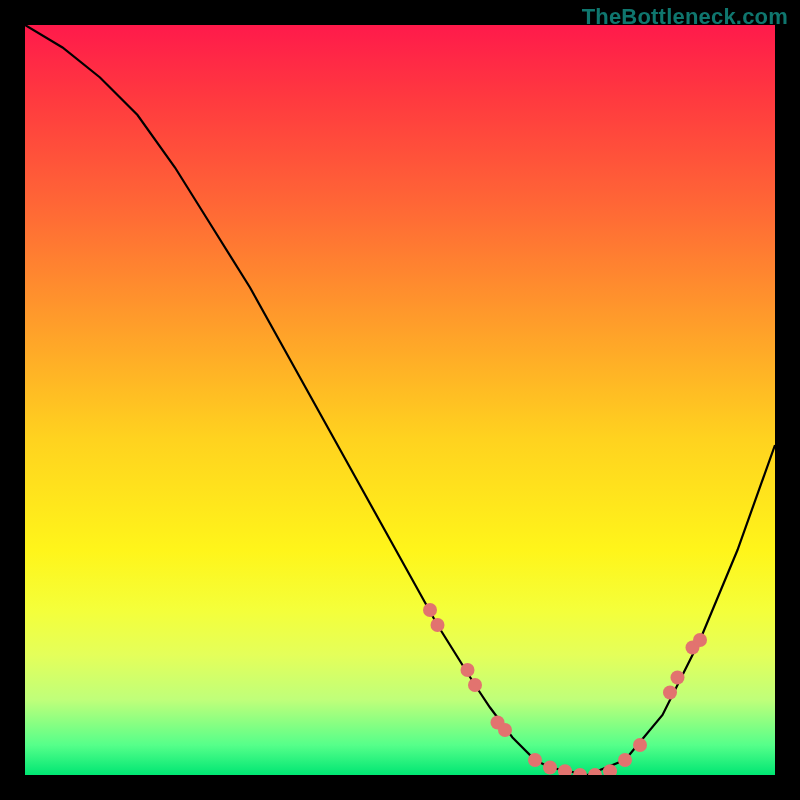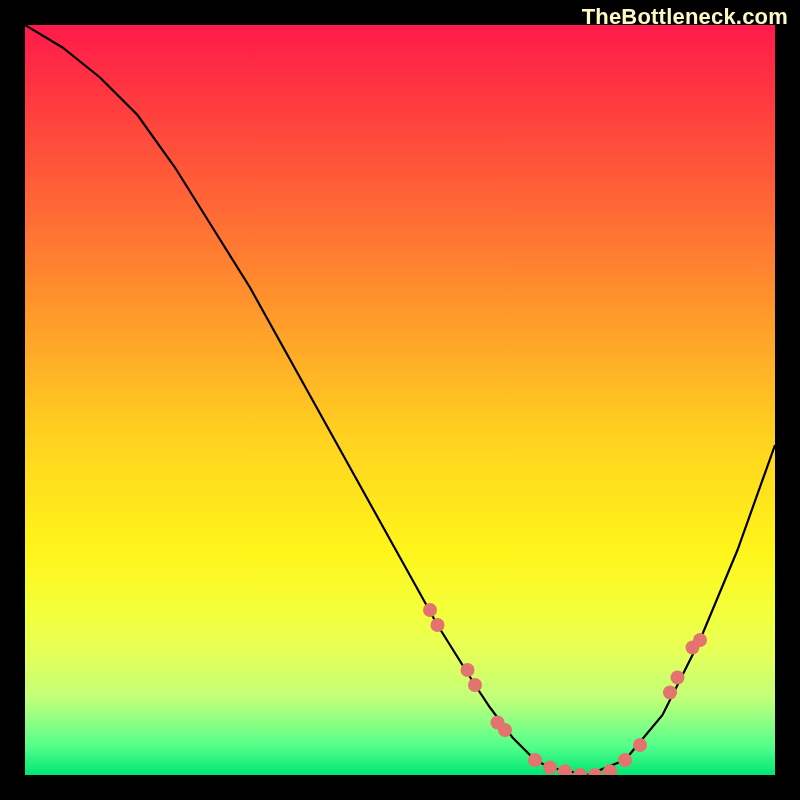--- a/index.html
+++ b/index.html
@@ -37,21 +37,21 @@
       #e4ff5a 84%,
       #bfff7a 90%,
       #56ff8a 96%,
       #00e673 100%
     );
   }
   .watermark {
     position: absolute;
     top: 4px;
     right: 12px;
-    color: #fef9c3;
+    color: #0f766e;
     font-size: 22px;
     font-weight: 600;
     letter-spacing: 0.2px;
     user-select: none;
     text-align: center;
   }
   svg.curve {
     position: absolute;
     left: 0;
     top: 0;

